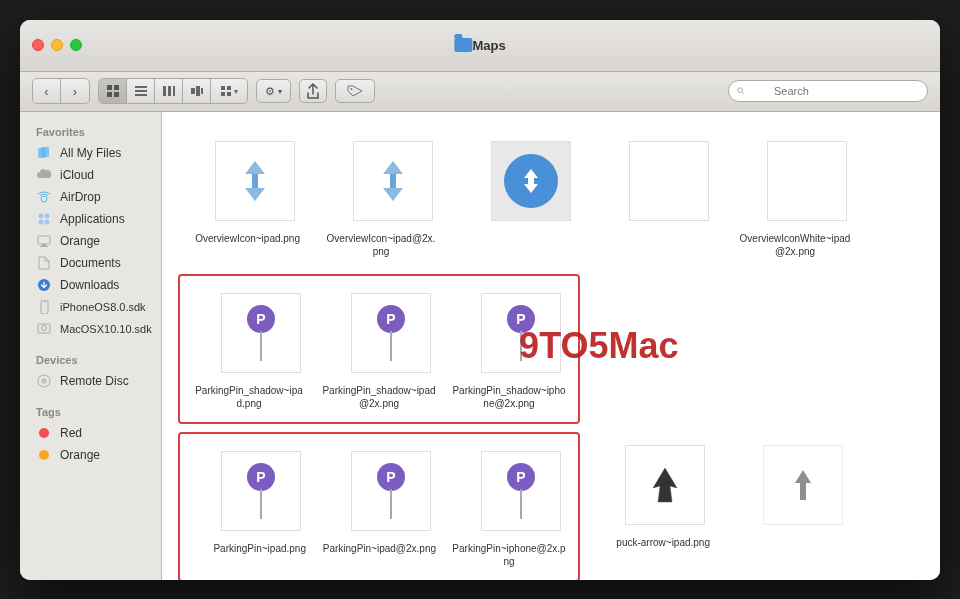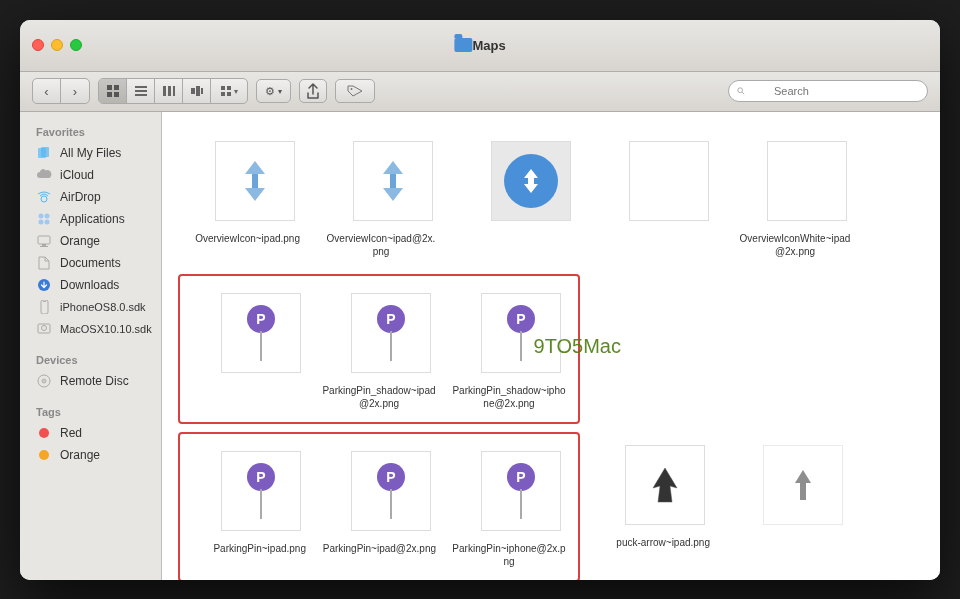--- a/index.html
+++ b/index.html
@@ -526,21 +526,21 @@
         <div class="sidebar-icon">
           <div class="tag-dot" style="background:#f5a623;"></div>
         </div>
         <span>Orange</span>
       </div>
     </div>
 
     <div class="file-grid" style="position:relative;">
 
       <div style="position:absolute; top:50%; left:50%; transform:translate(-20%,-50%); z-index:50; pointer-events:none;">
-        <span style="font-size:20px; font-weight:400; color:#4d7c0f; font-family: -apple-system, Arial, sans-serif; opacity:0.9;">9TO5Mac</span>
+        <span style="font-size:36px; font-weight:700; color:#b91c1c; font-family: -apple-system, Arial, sans-serif; opacity:0.9;">9TO5Mac</span>
       </div>
 
       <div class="file-item">
         <div class="file-thumb">
           <div class="thumb-png-white">
             <svg width="40" height="50" viewBox="0 0 40 50">
               <path d="M20 5 L10 18 L17 18 L17 32 L23 32 L23 18 L30 18 Z" fill="#5b9bd5" opacity="0.7"></path>
               <path d="M20 45 L10 32 L17 32 L17 18 L23 18 L23 32 L30 32 Z" fill="#5b9bd5" opacity="0.7"></path>
             </svg>
           </div>
@@ -590,20 +590,21 @@
 
         <div class="file-item">
           <div class="file-thumb">
             <div class="thumb-png-white">
               <div class="parking-pin">
                 <div class="pin-head">P</div>
                 <div class="pin-stick"></div>
               </div>
             </div>
           </div>
+          <div class="file-name">ParkingPin_shadow~ipad.png</div>
         </div>
 
         <div class="file-item">
           <div class="file-thumb">
             <div class="thumb-png-white">
               <div class="parking-pin">
                 <div class="pin-head">P</div>
                 <div class="pin-stick"></div>
               </div>
             </div>

